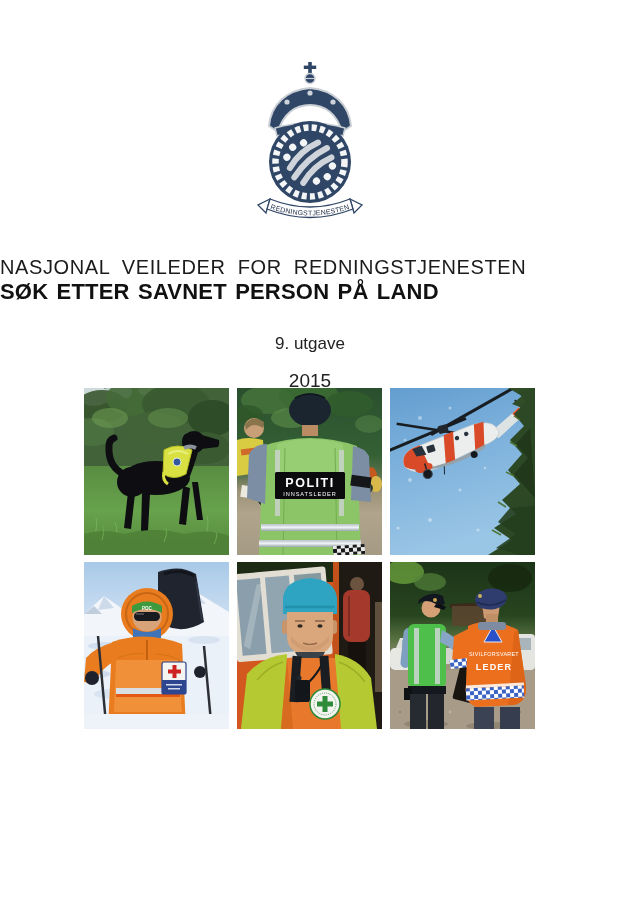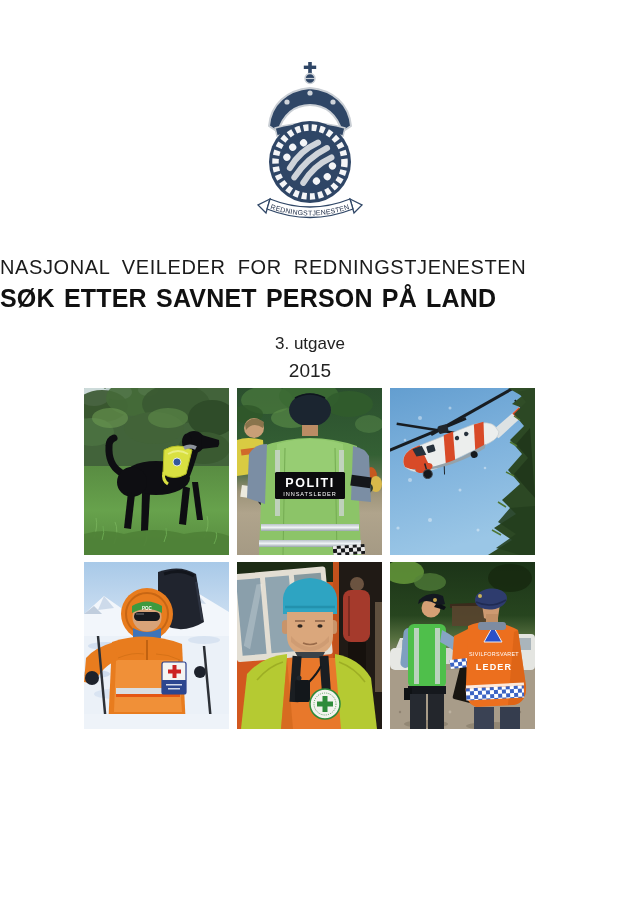--- a/index.html
+++ b/index.html
@@ -3,24 +3,24 @@
 <meta charset="utf-8">
 <style>
   html,body{margin:0;padding:0;background:#ffffff;}
   .page{
     position:relative;width:620px;height:910px;background:#ffffff;overflow:hidden;
     font-family:"Liberation Sans", sans-serif;color:#1a1a1a;margin:0 auto;
   }
   .logo{position:absolute;top:62px;left:50%;transform:translateX(-50%);width:110px;height:162px;}
   .titles{position:absolute;top:256px;left:0;right:0;text-align:left;}
   .title-line1{font-size:20px;font-weight:400;letter-spacing:.6px;word-spacing:6px;color:#1b1b1b;white-space:nowrap;}
-  .title-line2{font-size:25px;font-weight:700;letter-spacing:.2px;word-spacing:2px;color:#111;margin-top:5px;white-space:nowrap;}
+  .title-line2{font-size:22px;font-weight:700;letter-spacing:.2px;word-spacing:2px;color:#111;white-space:nowrap;}
   .edition-block{position:absolute;top:334px;left:0;right:0;text-align:center;color:#222;}
   .edition{font-size:17px;}
-  .year{font-size:19px;margin-top:6px;}
+  .year{font-size:19px;margin-top:16px;}
   .photo-grid{
     position:absolute;left:84px;top:388px;
     display:grid;grid-template-columns:repeat(3,145px);grid-auto-rows:167px;
     column-gap:8px;row-gap:7px;
   }
   .photo{position:relative;overflow:hidden;background:#a3a3a3;}
   .photo svg{display:block;width:100%;height:100%;}
   svg text{font-family:"Liberation Sans", sans-serif;}
 </style>
 </head>
@@ -67,21 +67,21 @@
         </text>
       </g>
     </svg>
   </div>
 
   <div class="titles">
     <div class="title-line1">NASJONAL VEILEDER FOR REDNINGSTJENESTEN</div>
     <div class="title-line2">SØK ETTER SAVNET PERSON PÅ LAND</div>
   </div>
   <div class="edition-block">
-    <div class="edition">3. utgave</div>
+    <div class="edition">9. utgave</div>
     <div class="year">2015</div>
   </div>
 
   <div class="photo-grid">
 
     <div class="photo">
       <svg viewBox="0 0 145 167" preserveAspectRatio="none">
         <defs>
           <linearGradient id="g1" x1="0" y1="0" x2="0" y2="1">
             <stop offset="0" stop-color="#598c42"></stop>

